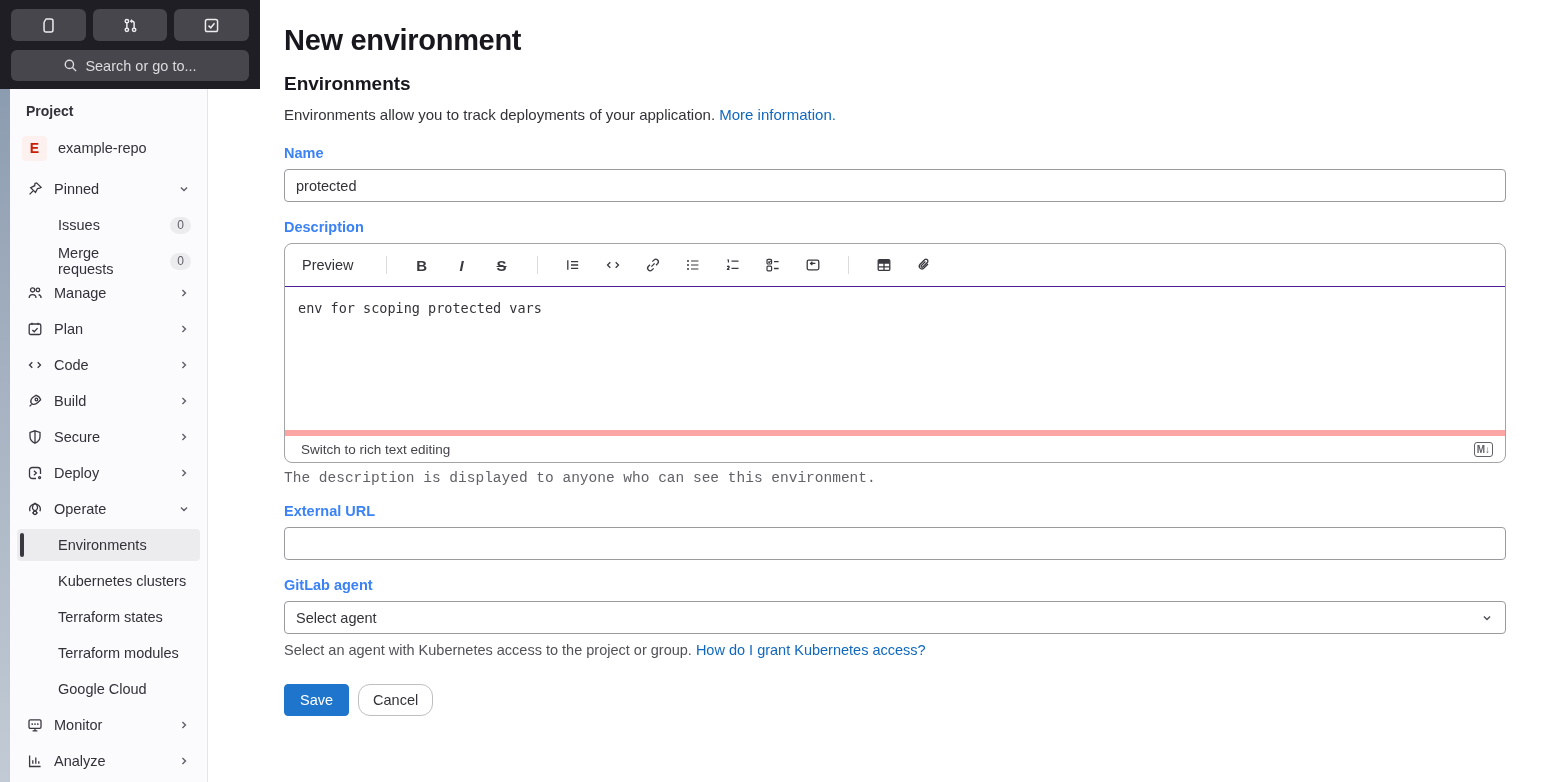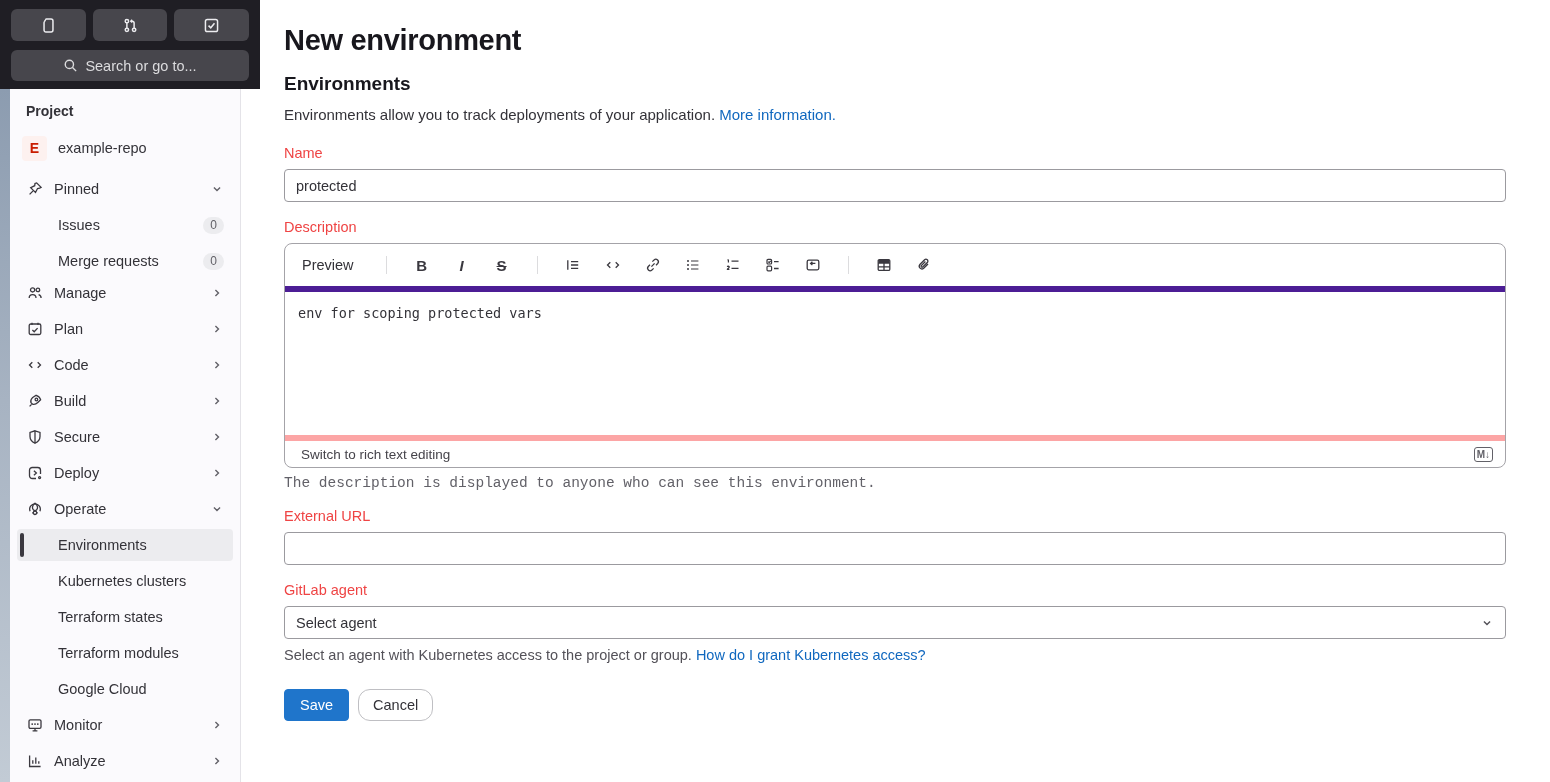--- a/index.html
+++ b/index.html
@@ -6,46 +6,46 @@
   html,body { width:1550px; height:782px; background:#fff; font-family:"Liberation Sans", sans-serif; color:#333238; }
   .app { position:relative; width:1550px; height:782px; overflow:hidden; }
 
   
   .sidebar { position:absolute; left:0; top:0; width:260px; height:782px; }
   .sidebar-header { height:89px; background:#1f1e24; padding:9px 11px 8px 11px; }
   .header-buttons { display:flex; gap:7px; margin-bottom:9px; }
   .header-buttons button { flex:1; height:32px; background:#47464c; border:none; border-radius:6px; display:flex; align-items:center; justify-content:center; cursor:pointer; color:#ededf0; }
   .search-btn { width:100%; height:31px; background:#47464c; border:none; border-radius:6px; color:#dcdcde; font-size:14.5px; font-family:inherit; display:flex; align-items:center; justify-content:center; gap:7px; cursor:pointer; }
   .edge-strip { position:absolute; left:0; top:89px; width:10px; height:693px; background:linear-gradient(180deg,#8c9cb0 0%, #a7b3c2 45%, #c2cbd5 100%); }
-  .sidebar-scroll { position:absolute; left:10px; top:89px; width:231px; height:693px; background:#fbfafd; border-right:1px solid #e4e3e8; padding:12px 7px 0 7px; overflow:hidden; }
+  .sidebar-scroll { position:absolute; left:10px; top:89px; width:198px; height:693px; background:#fbfafd; border-right:1px solid #e4e3e8; padding:12px 7px 0 7px; overflow:hidden; }
 
   .section-title { font-size:14px; font-weight:700; color:#333238; padding:2px 9px 10px 9px; }
   .nav-row { position:relative; display:flex; align-items:center; gap:11px; height:32px; padding:0 9px; margin-bottom:4px; border-radius:4px; font-size:14.5px; color:#333238; cursor:pointer; }
   .nav-row .nicon { width:17px; height:17px; flex:0 0 17px; display:flex; align-items:center; justify-content:center; color:#3a383f; }
   .nav-row .chev { margin-left:auto; color:#626168; display:flex; }
   .nav-row .badge { margin-left:auto; background:#ececef; color:#626168; border-radius:10px; font-size:12px; min-width:21px; height:17px; line-height:17px; text-align:center; padding:0 6px; }
   .nav-row.sub { padding-left:41px;gap:34px; }
   .nav-row.active { background:#ececef; }
   .nav-row.active::before { content:""; position:absolute; left:3px; top:4px; bottom:4px; width:4px; border-radius:3px; background:#3a383f; }
   .avatar { width:25px; height:25px; flex:0 0 25px; border-radius:4px; background:#fdf1ef; color:#c91c00; font-size:14px; font-weight:700; display:flex; align-items:center; justify-content:center; margin-left:-4px; }
   .proj-row { height:38px; margin-bottom:6px; }
 
   
   .main { position:absolute; left:260px; top:0; width:1290px; height:702px; background:#fff; padding:20px 44px 0 24px; }
   .page-title { font-size:29px; font-weight:700; color:#18171d; letter-spacing:-0.3px; margin:4px 0 16px 0; }
   .section-h { font-size:19px; font-weight:700; color:#18171d; margin:0 0 11px 0; }
   .intro { font-size:15px; color:#333238; margin-bottom:22px; }
   a.link { color:#1068bf; text-decoration:none; cursor:pointer; }
 
   .fgroup { margin-bottom:17px; }
-  .flabel { display:block; font-size:14.5px; font-weight:400; color:#ef4444; margin-bottom:8px; }
+  .flabel { display:block; font-size:14.5px; font-weight:700; color:#3b82f6; margin-bottom:8px; }
   .tinput { width:100%; height:33px; border:1px solid #9b9a9f; border-radius:4px; padding:0 11px; font-size:14.5px; font-family:inherit; color:#333238; background:#fff; }
 
   .desc-box { border:1px solid #a4a3a8; border-radius:8px; overflow:hidden; background:#fff; }
-  .md-toolbar { display:flex; align-items:center; padding:8px 11px; border-bottom:6px solid #4c1d95; gap:14px; }
+  .md-toolbar { display:flex; align-items:center; padding:8px 11px; border-bottom:1px solid #4c1d95; gap:14px; }
   .tb-preview { font-size:14.5px; color:#333238; background:none; border:none; font-family:inherit; padding:4px 10px 4px 6px; border-radius:4px; cursor:pointer; }
   .tb-divider { width:1px; height:18px; background:#dcdcde; margin:0 8px; }
   .tb-btn { width:26px; height:26px; border:none; background:none; border-radius:4px; display:flex; align-items:center; justify-content:center; color:#3a383f; cursor:pointer; }
   .glyph-b { font-weight:800; font-size:15px; }
   .glyph-i { font-style:italic; font-size:15px; font-weight:600; }
   .glyph-s { font-size:15px; font-weight:600; text-decoration:line-through; }
   .md-textarea { display:block; width:100%; height:143px; border:none; resize:none; outline:none; padding:11px 13px; font-family:"DejaVu Sans Mono", monospace; font-size:13.5px; color:#333238; line-height:1.5; }
   .md-footer { display:flex; align-items:center; justify-content:space-between; border-top:6px solid #fca5a5; padding:6px 12px; height:32px; }
   .rich-link { font-size:13.5px; color:#45434a; background:none; border:none; font-family:inherit; cursor:pointer; padding:2px 4px; border-radius:3px; }
   .md-badge { font-size:10px; font-weight:700; color:#626168; border:1.5px solid #626168; border-radius:3px; padding:0 2px; line-height:13px; letter-spacing:0; }

